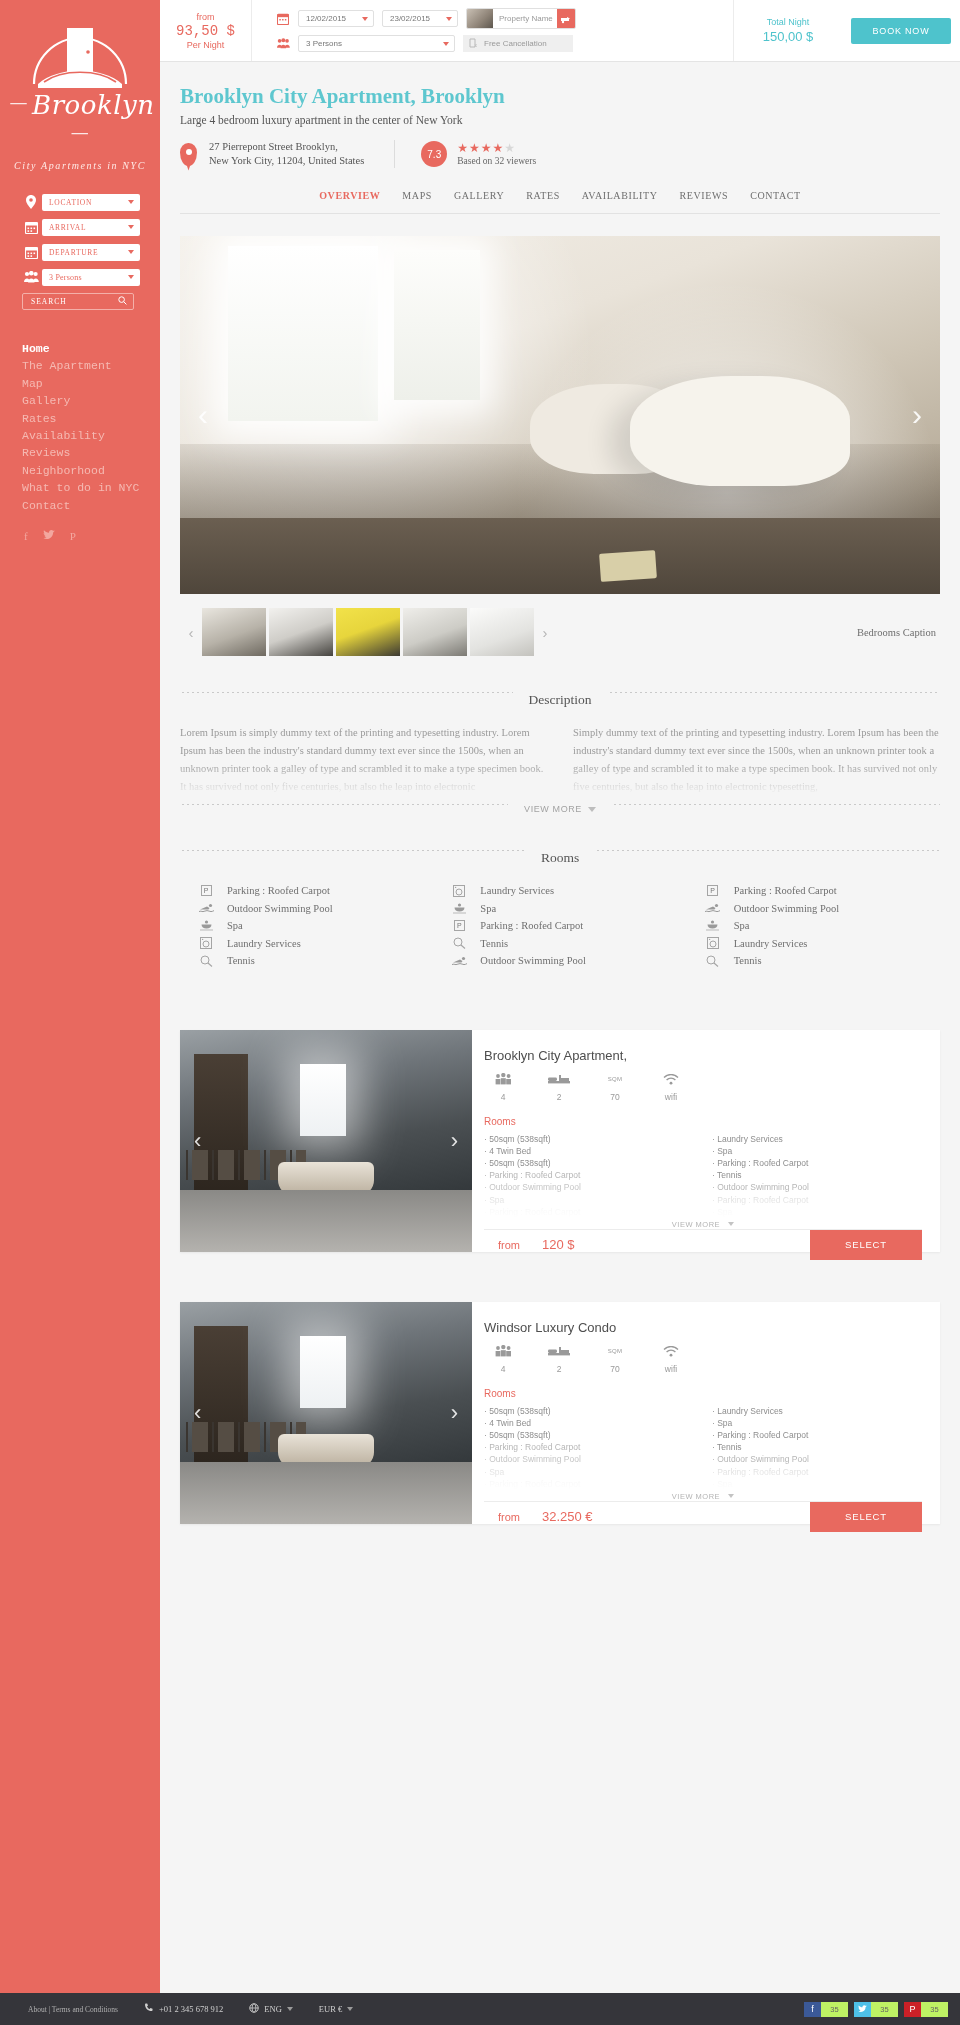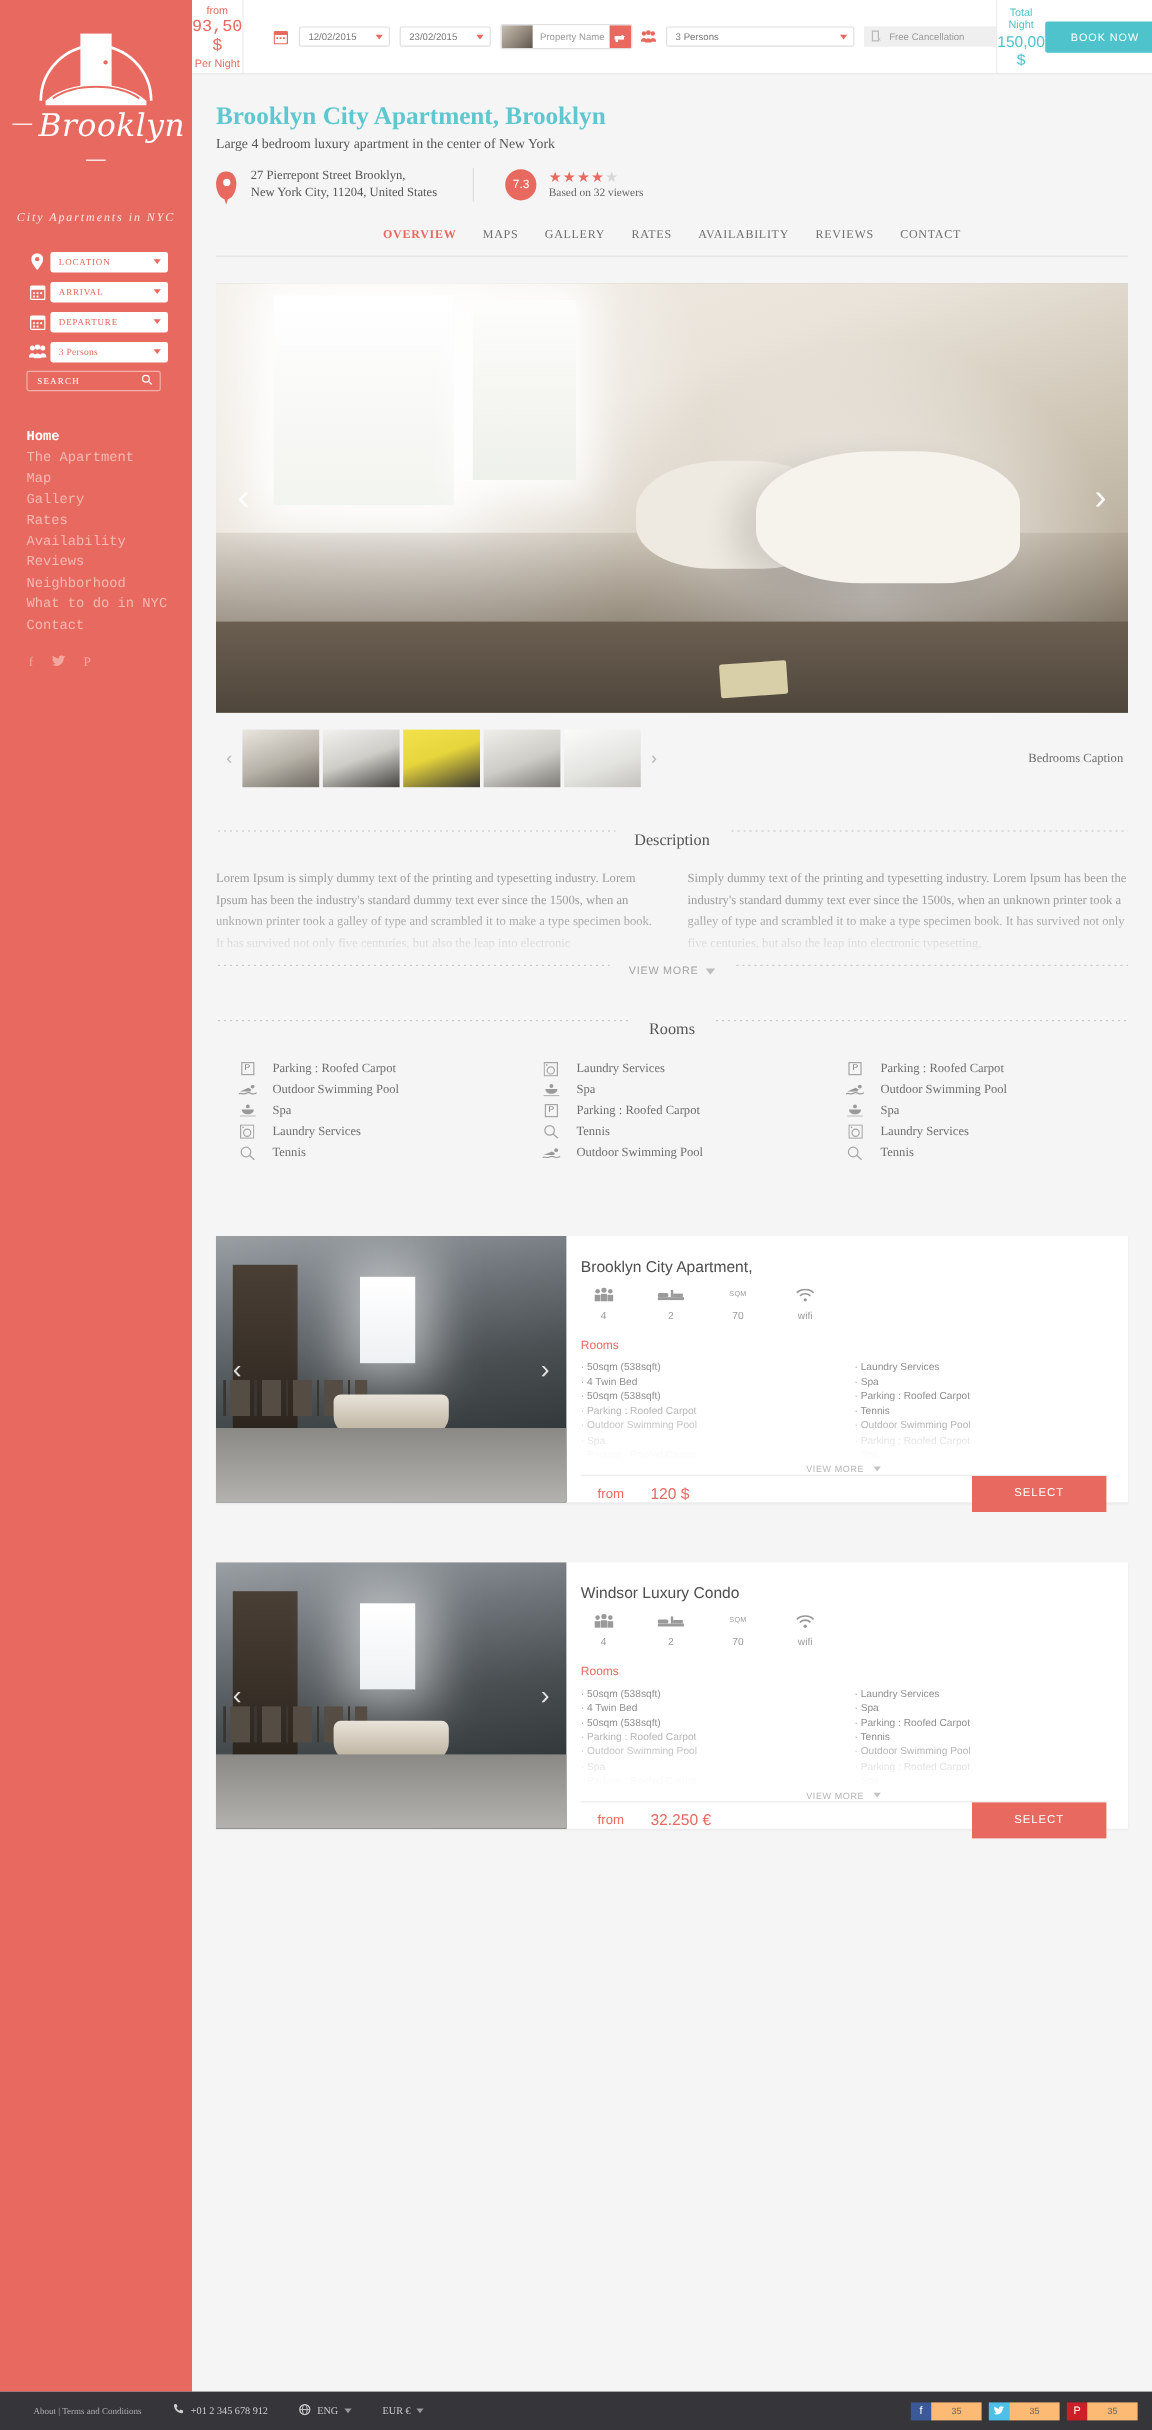--- a/index.html
+++ b/index.html
@@ -33,21 +33,21 @@
     letter-spacing: .5px;
   }
   .brand-script .dash { font-style: normal; font-size: 18px; vertical-align: 5px; opacity:.85; padding:0 4px;}
   .brand-sub {
     display:block; text-align:center;
     font-family: "Liberation Serif", serif;
     font-style: italic;
     font-size: 10px;
     letter-spacing: 1.6px;
     color: #ffe9e6;
-    margin-top: 26px;
+    margin-top: 10px;
   }
 
   .sb-fields { margin-top: 22px; padding-left: 20px; }
   .sb-row { display: flex; align-items: center; margin-bottom: 7px; }
   .sb-ico { width: 22px; height: 18px; display:flex; align-items:center; justify-content:center; color:#fff; }
   .sb-select {
     width: 98px; height: 17px; background: #fff; border-radius: 2px;
     display:flex; align-items:center; justify-content:space-between;
     padding: 0 6px 0 7px;
     font-size: 7.5px; letter-spacing: .7px;
@@ -80,21 +80,21 @@
     position: absolute; left: 160px; top: 0; width: 800px; height: 62px;
     background: #ffffff; display: flex; align-items: stretch;
     border-bottom: 1px solid #e4e4e4;
   }
   .tb-cell { display:flex; flex-direction:column; justify-content:center; align-items:center; }
   .tb-price { width: 92px; border-right: 1px solid #ececec; color: #e8695f; text-align:center; }
   .tb-price .from { font-size: 9px; font-family:"Liberation Sans",sans-serif; }
   .tb-price .amt { font-size: 14px; font-family:Liberation Mono, monospace; margin: 1px 0; }
   .tb-price .per { font-size: 9px; font-family:"Liberation Sans",sans-serif; }
 
-  .tb-form { flex: 1; padding: 8px 0 8px 24px; display:flex; flex-direction:row; gap:6px; border-right:1px solid #ececec;}
+  .tb-form { flex: 1; padding: 8px 0 8px 24px; display:flex; flex-direction:column; gap:6px; border-right:1px solid #ececec;}
   .frow { display:flex; align-items:center; gap: 8px; }
   .ficon { width: 14px; height: 14px; color:#e8695f; display:flex; align-items:center; justify-content:center; font-size:11px; }
   .fsel {
     height: 17px; border: 1px solid #e0e0e0; border-radius: 2px; background:#fff;
     display:flex; align-items:center; justify-content:space-between; padding: 0 5px 0 7px;
     font-size: 8px; color: #777; font-family:"Liberation Sans",sans-serif;
   }
   .fsel .caret2 { width:0;height:0;border-left:3px solid transparent;border-right:3px solid transparent;border-top:4px solid #e8695f; margin-left:6px;}
   .w-date { width: 76px; }
   .w-persons { width: 157px; }
@@ -227,21 +227,21 @@
   .select-btn { margin-left:auto; width: 112px; height: 30px; background:#e8695f; color:#fff; border:none; font-size:9.5px; letter-spacing:.8px; cursor:pointer; font-family:"Liberation Sans",sans-serif; margin-bottom: 0;}
 
   
   .footer { position:absolute; left:0; bottom:0; width:960px; height:32px; background:#35353a; display:flex; align-items:center; padding: 0 12px 0 28px; }
   .f-link { font-size: 7.5px; color:#b0b0b0; font-family:"Liberation Serif",serif;}
   .f-item { display:flex; align-items:center; gap:5px; font-size:8.5px; color:#cfcfcf; margin-left: 26px; font-family:"Liberation Serif",serif;}
   .f-caret { width:0;height:0;border-left:3px solid transparent;border-right:3px solid transparent;border-top:4px solid #9a9a9a; }
   .f-social { margin-left:auto; display:flex; gap: 6px; }
   .soc { display:flex; align-items:stretch; height: 15px; }
   .soc-ic { width: 17px; display:flex;align-items:center;justify-content:center;color:#fff;font-size:9px; font-family:"Liberation Sans",sans-serif;}
-  .soc-ct { width: 42px; background:#fdba74; color:#666; display:flex;align-items:center;justify-content:center;font-size:7.5px; font-family:"Liberation Sans",sans-serif;}
+  .soc-ct { width: 27px; background:#bef264; color:#666; display:flex;align-items:center;justify-content:center;font-size:7.5px; font-family:"Liberation Sans",sans-serif;}
   .fb .soc-ic{background:#3b5998;} .tw .soc-ic{background:#4ec0e8;} .pi .soc-ic{background:#cb2027;}
 </style>
 </head>
 <body>
 
 <div class="page">
 
   <aside class="sidebar">
     <div class="logo-wrap">
       <svg class="logo-mark" width="104" height="66" viewBox="0 0 104 66">

